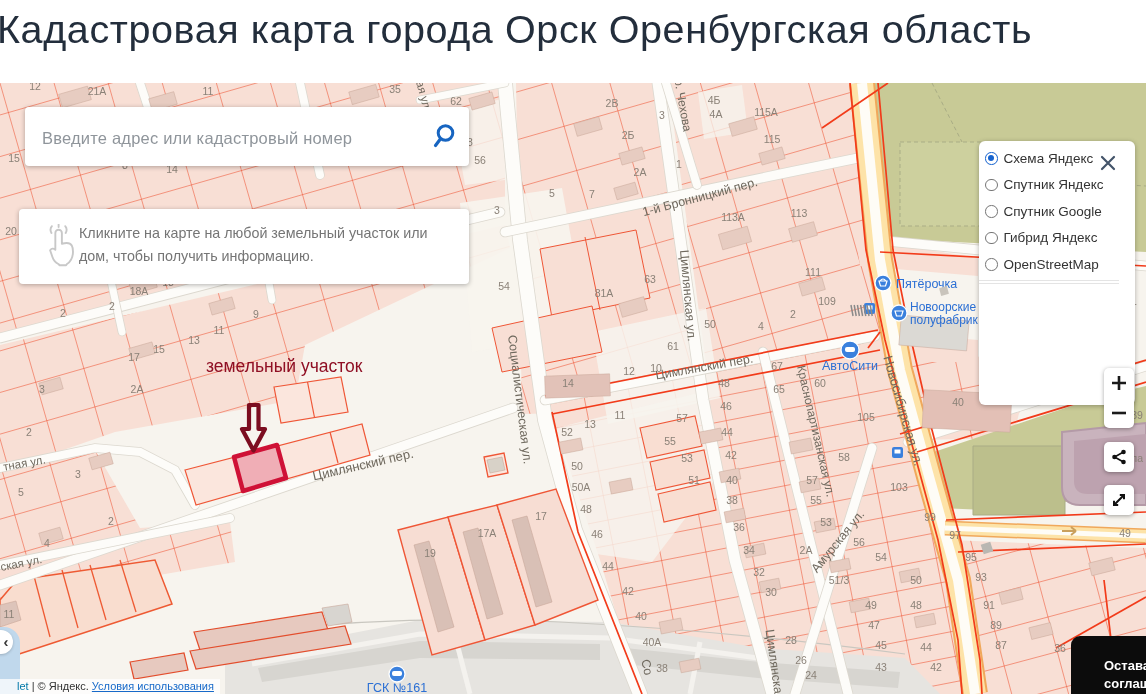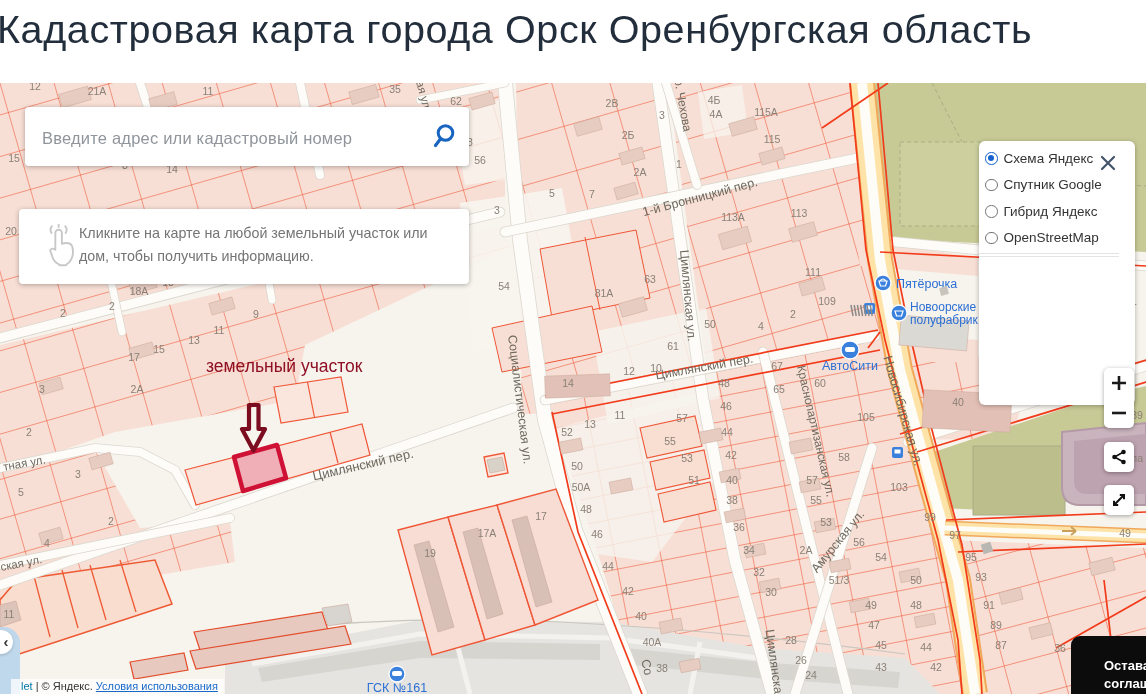--- a/index.html
+++ b/index.html
@@ -35,21 +35,21 @@
 #chev { position:absolute; left:0; top:544px; width:20px; height:67px;
   background:#c0d8ec; border-radius:0 16px 0 0; }
 #chev .in { position:absolute; left:-11px; top:3px; width:24px; height:24px; background:#fff;
   border-radius:50%; box-shadow:0 1px 3px rgba(0,0,0,0.2);
   font-size:15px; color:#3a3a3a; line-height:23px; text-align:center; font-weight:bold;
   text-indent:10px; }
 #banner { position:absolute; left:1071px; top:553px; right:0; bottom:0;
   background:#0c0c0c; border-radius:9px 0 0 0; color:#fff; font-weight:bold;
   font-size:13px; padding:21px 0 0 33px; line-height:17.5px; white-space:nowrap; overflow:hidden; }
 #attr { position:absolute; left:0px; bottom:0px; height:15px; background:rgba(255,255,255,0.75);
-  font-size:11px; color:#333; padding:1px 6px 1px 10px; white-space:nowrap;margin-left:11px; }
+  font-size:11px; color:#333; padding:1px 6px 1px 17px; white-space:nowrap; }
 #attr a { color:#1669c9; text-decoration:underline; }
 #attr .lf { color:#0078a8; }
 </style></head>
 <body>
 
 <div id="title">Кадастровая карта города Орск Оренбургская область</div>
 
 <div id="map">
 
 <svg width="1146" height="611" viewBox="0 83 1146 611">
@@ -799,20 +799,21 @@
 <g fill="none" stroke="#c8c8c8" stroke-width="2.2" stroke-linecap="round" stroke-linejoin="round">
 <path d="M12,26 V10.5 a3.8,3.8 0 0 1 7.6,0 V23 q9,-2.5 11.5,2 q1.6,3 1.4,8 q-0.4,9.5 -7,13.5 l-1,1.5 h-7.5 l-1.5,-1.5 q-5,-2.5 -7,-8.5 l-2.6,-7.5 q2.8,-3.5 6.1,-0.5 z" fill="#fff"></path>
 <path d="M7.5,10.5 q-2.5,-4.5 0.5,-8 M24,10.5 q2.5,-4.5 -0.5,-8 M15.8,3.5 V0.5"></path>
 </g>
       </svg>
 <div class="tx">Кликните на карте на любой земельный участок или<br>дом, чтобы получить информацию.</div>
 </div>
 
 <div id="panel" class="ov">
 <div class="row"><span class="radio sel"></span>Схема Яндекс</div>
+<div class="row"><span class="radio"></span>Спутник Яндекс</div>
 <div class="row"><span class="radio"></span>Спутник Google</div>
 <div class="row"><span class="radio"></span>Гибрид Яндекс</div>
 <div class="row"><span class="radio"></span>OpenStreetMap</div>
 <div class="sep"></div>
 <div class="sep"></div>
 
 <svg id="xclose" viewBox="0 0 16 16">
         <path d="M2,2 L14,14 M14,2 L2,14" stroke="#44546a" stroke-width="2.2" stroke-linecap="round"></path>
       </svg>
 </div>

